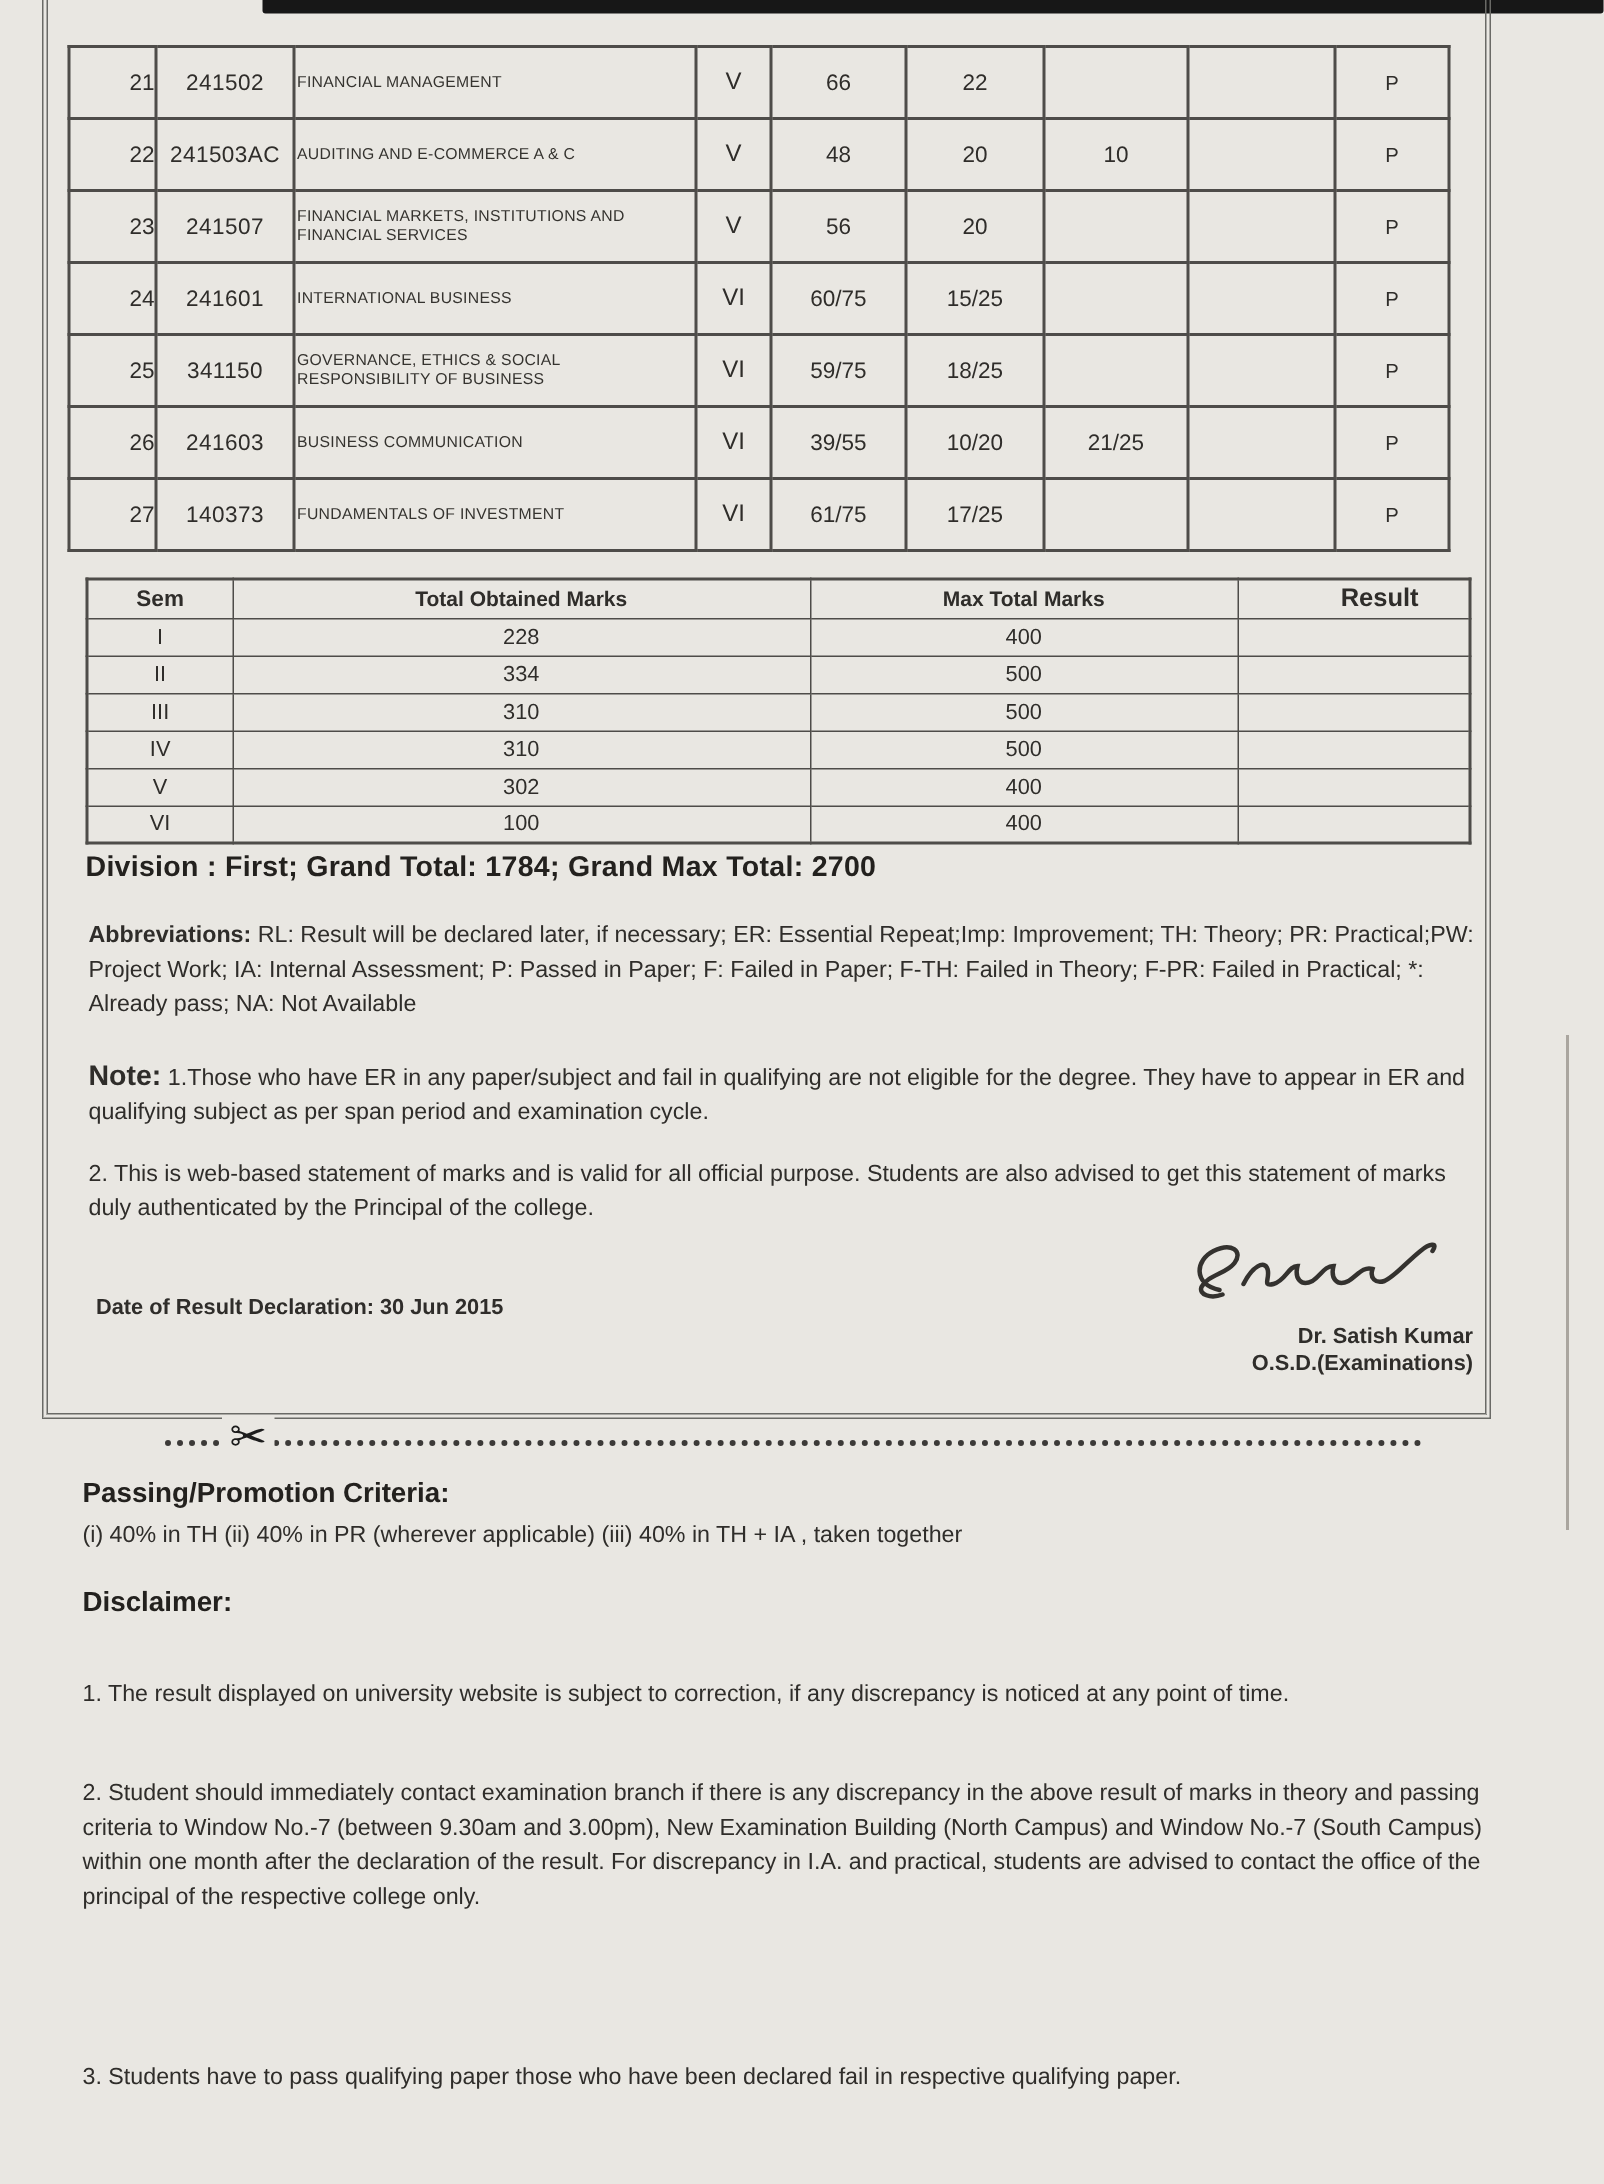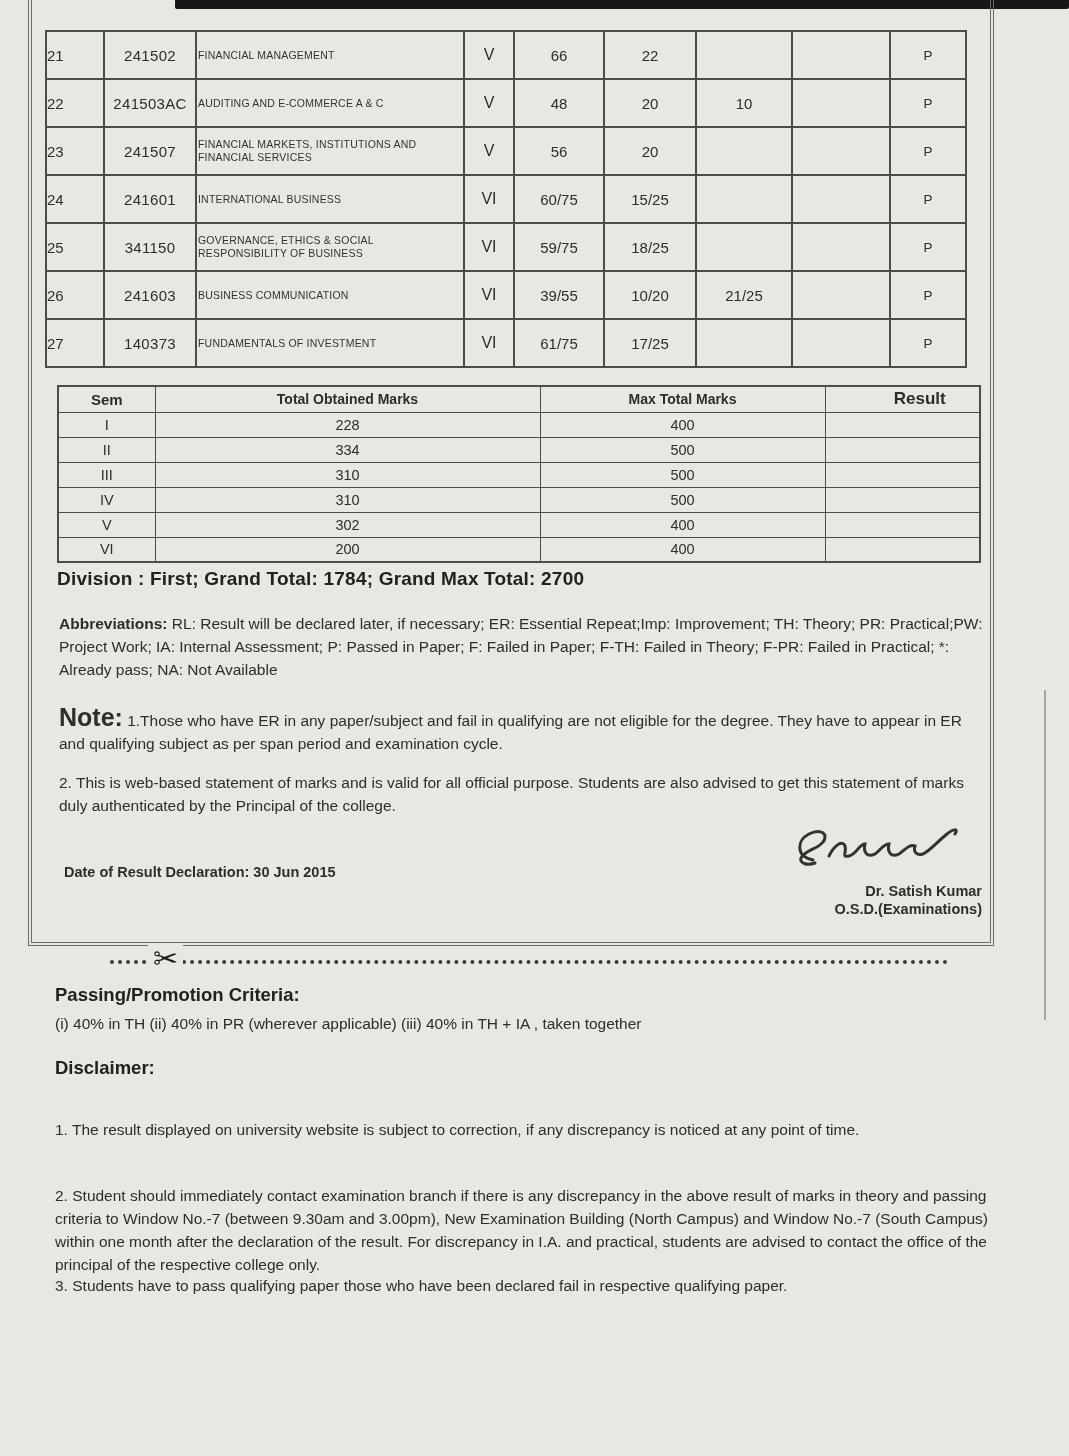--- a/index.html
+++ b/index.html
@@ -18,61 +18,61 @@
   
   .sheet {
     position:absolute; left:28px; top:-12px; width:966px; height:958px;
     border:4px double #6a6a66; border-top:none;
   }
 
   
   table { border-collapse:collapse; table-layout:fixed; }
   .marks-table { position:absolute; left:13px; top:42px; width:920px; }
   .marks-table td { border:2px solid #4e4c49; height:48px; overflow:hidden; }
-  .c-sno  { text-align:left; font-size:15px; }
+  .c-sno  { text-align:right; font-size:15px; }
   .c-code { text-align:center; font-size:15px; letter-spacing:.3px; }
   .c-name { text-align:left; font-size:10.5px; padding:2px 1px; color:#35332f; letter-spacing:.2px; line-height:13px; }
   .c-sem  { text-align:center; font-size:16px; }
   .c-mark { text-align:center; font-size:15px; }
   .c-res  { text-align:center; font-size:13.5px; }
 
   
   .summary-table { position:absolute; left:25px; top:397px; width:922px; border:2px solid #4e4c49; }
   .summary-table th, .summary-table td { border:1.5px solid #4e4c49; }
   .summary-table th { height:26px; font-size:14px; text-align:center; }
   .summary-table th:nth-child(1){ font-size:15px; }
   .summary-table th:nth-child(4){ font-size:17px;padding-left:35px; }
   .summary-table td { height:25px; font-size:14.5px; text-align:center; }
 
   .division { position:absolute; left:25px; top:580px; font-size:19px; font-weight:bold; letter-spacing:.2px; color:#23211e; }
 
   .abbrev { position:absolute; left:27px; top:624px; width:932px; font-size:15.5px; line-height:23px; }
   .abbrev b { font-size:15.5px; }
 
   .note { position:absolute; left:27px; top:718px; width:932px; font-size:15.5px; line-height:23px; }
-  .note b { font-size:25px; }
+  .note b { font-size:19px; }
 
   .note2 { position:absolute; left:27px; top:783px; width:932px; font-size:15.5px; line-height:23px; }
 
   .decl-date { position:absolute; left:32px; top:876px; font-size:14.5px; font-weight:bold; }
 
   .signature { position:absolute; left:748px; top:828px; width:210px; height:56px; }
   .signatory { position:absolute; right:8px; top:894px; text-align:right; font-size:14.5px; font-weight:bold; line-height:18px; }
 
   
   .cutline { position:absolute; left:110px; top:960px; width:838px; border-top:4px dotted #3c3a38; }
   .scissors { position:absolute; left:148px; top:944px; font-size:30px; color:#1d1d1d; background:#e9e7e2; padding:0 5px; line-height:30px; }
 
   .passing-h { position:absolute; left:55px; top:984px; font-size:18.5px; font-weight:bold; color:#23211e; }
   .passing-t { position:absolute; left:55px; top:1015px; width:940px; font-size:15.5px; }
 
   .disc-h { position:absolute; left:55px; top:1057px; font-size:18.5px; font-weight:bold; color:#23211e; }
   .disc-1 { position:absolute; left:55px; top:1118px; width:960px; font-size:15.5px; line-height:23px; }
   .disc-2 { position:absolute; left:55px; top:1184px; width:960px; font-size:15.5px; line-height:23px; }
-  .disc-3 { position:absolute; left:55px; top:1274px; width:960px; font-size:15.5px; line-height:23px; }
+  .disc-3 { position:absolute; left:55px; top:1373px; width:960px; font-size:15.5px; line-height:23px; }
 </style>
 </head>
 <body>
 
 <div class="topstrip"></div>
 <div class="scanline-right"></div>
 
 <div class="sheet">
 
   <table class="marks-table">
@@ -207,21 +207,21 @@
         <td></td>
       </tr>
       <tr>
         <td>V</td>
         <td>302</td>
         <td>400</td>
         <td></td>
       </tr>
       <tr>
         <td>VI</td>
-        <td>200</td>
+        <td>100</td>
         <td>400</td>
         <td></td>
       </tr>
     </tbody>
   </table>
 
   <div class="division">Division : First; Grand Total: 1784; Grand Max Total: 2700</div>
 
   <p class="abbrev"><b>Abbreviations:</b><span> RL: Result will be declared later, if necessary; ER: Essential Repeat;Imp: Improvement; TH: Theory; PR: Practical;PW: Project Work; IA: Internal Assessment; P: Passed in Paper; F: Failed in Paper; F-TH: Failed in Theory; F-PR: Failed in Practical; *: Already pass; NA: Not Available</span></p>
 

